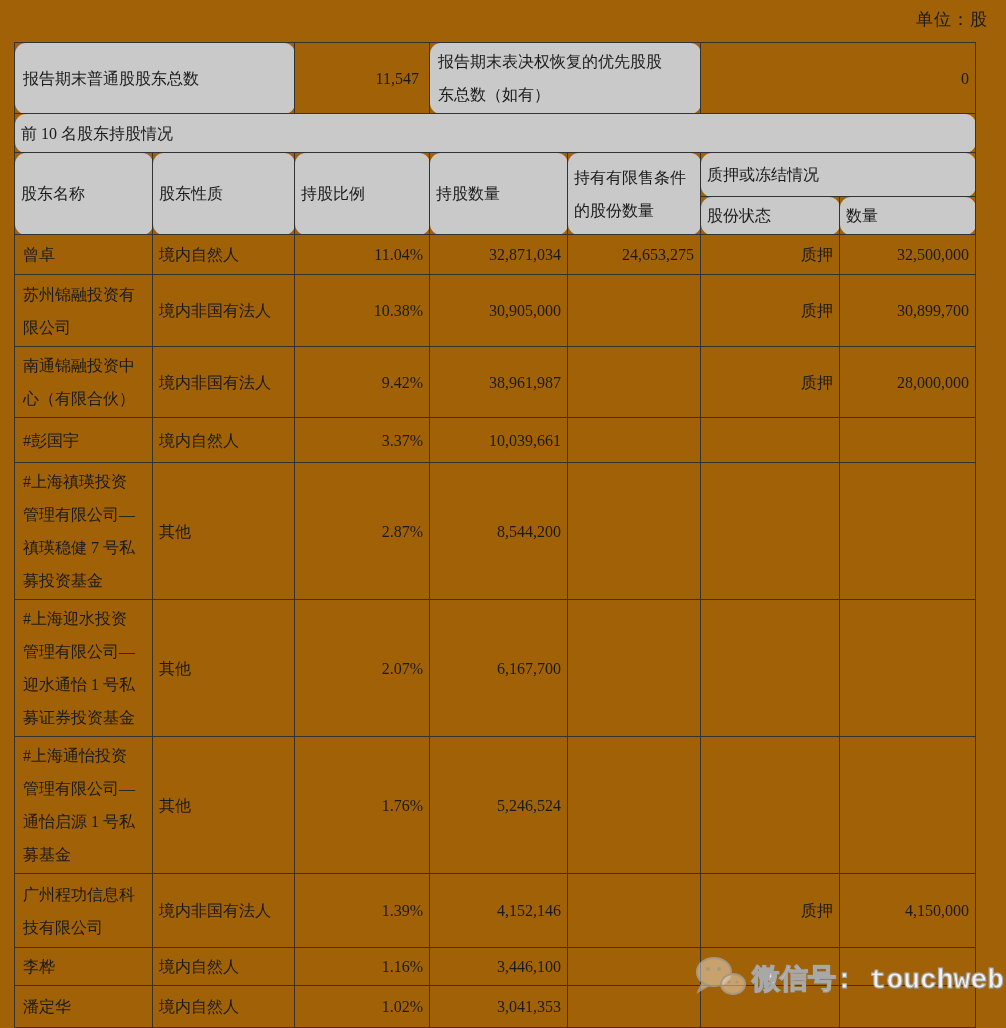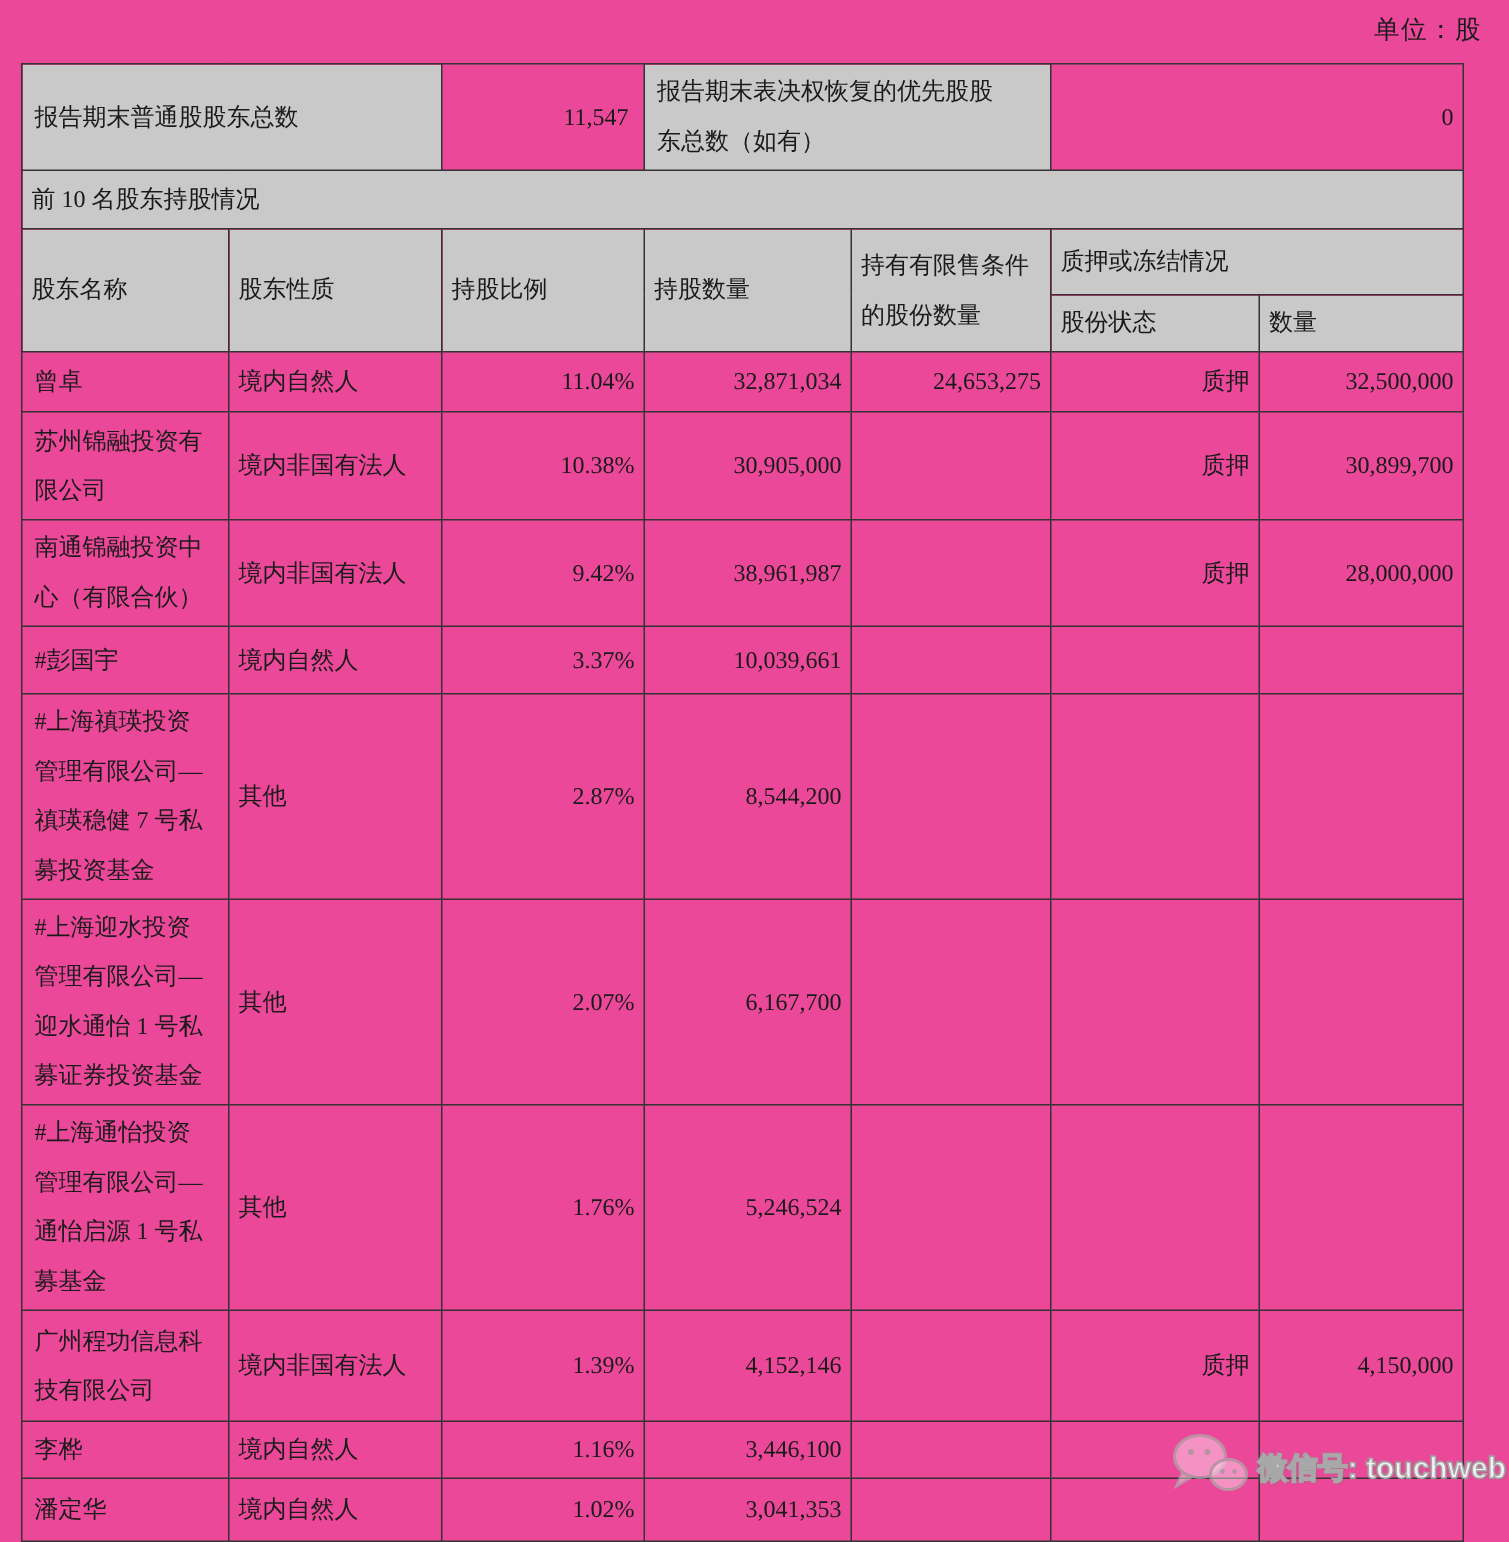--- a/index.html
+++ b/index.html
@@ -1,54 +1,54 @@
 <!DOCTYPE html>
 <html><head>
 <meta charset="utf-8">
 <style>
   * { box-sizing: border-box; }
   html,body { margin:0; padding:0; background:#ffffff; }
   .page {
     position:relative; width:1006px; height:1028px; overflow:hidden;
-    background:#ec4899; color:#1a1a1a;
+    background:#a16207; color:#1a1a1a;
     font-family:"Liberation Serif","DejaVu Serif",serif;
   }
   .unit {
     position:absolute; top:8px; right:18px;
     font-size:17px; letter-spacing:1px;
   }
   table.sh {
     position:absolute; left:14px; top:42px; width:961px;
     border-collapse:collapse; table-layout:fixed;
   }
   table.sh td {
     border:1px solid #333333;
     font-size:16px; line-height:33px;
     vertical-align:middle; padding:2px 6px; overflow:hidden;
   }
-  .gray   { background:#c9c9c9; }
+  .gray   { background:#c9c9c9;border-radius:11px; }
   .center { text-align:left; }
   .right  { text-align:right; padding-right:6px !important; }
   .num1   { text-align:right; padding-right:10px !important;margin-left:18px; }
   .pre    { white-space:pre-line; }
   .name   { text-align:left; padding-left:8px !important; padding-right:10px !important;margin-top:41px; }
   .nature { text-align:left; padding-left:6px !important;font-family:Liberation Serif, serif; }
   .status { text-align:right; padding-left:4px !important; }
   .labelc { text-align:left; padding-left:8px !important; }
   .footer-cell {
     vertical-align:top !important; padding-top:6px !important;
     line-height:16px !important; text-align:center;
   }
   .watermark {
     position:absolute; right:2px; bottom:24px; z-index:5;
     display:flex; align-items:center; gap:4px;
   }
   .wm-text {
-    font-family:Liberation Sans, sans-serif;
-    font-size:20px; font-weight:bold; white-space:nowrap;
+    font-family:Liberation Mono, monospace;
+    font-size:28px; font-weight:bold; white-space:nowrap;
     color:rgba(252,252,252,0.92);
     -webkit-text-stroke:1px #a8a8a8;
     text-shadow:1px 1px 2px rgba(120,120,120,0.55), -1px -1px 1px rgba(150,150,150,0.4);
   }
   .wm-icon { opacity:0.75; }
 </style>
 </head>
 <body>
 
 <div class="page">

